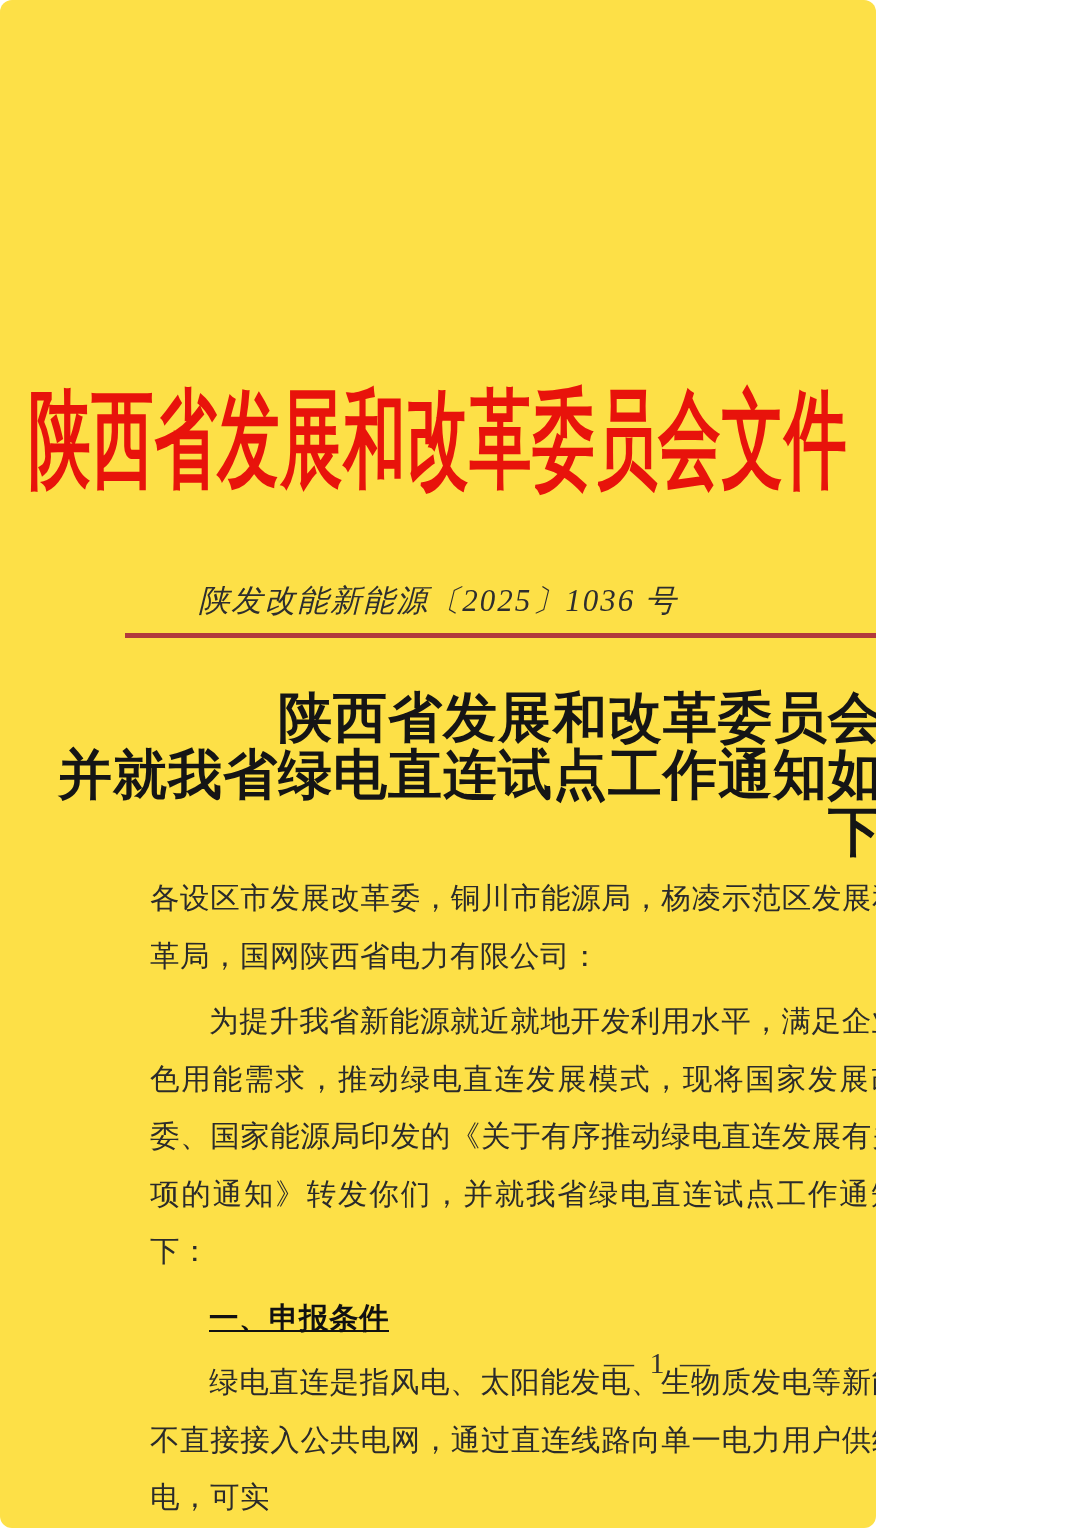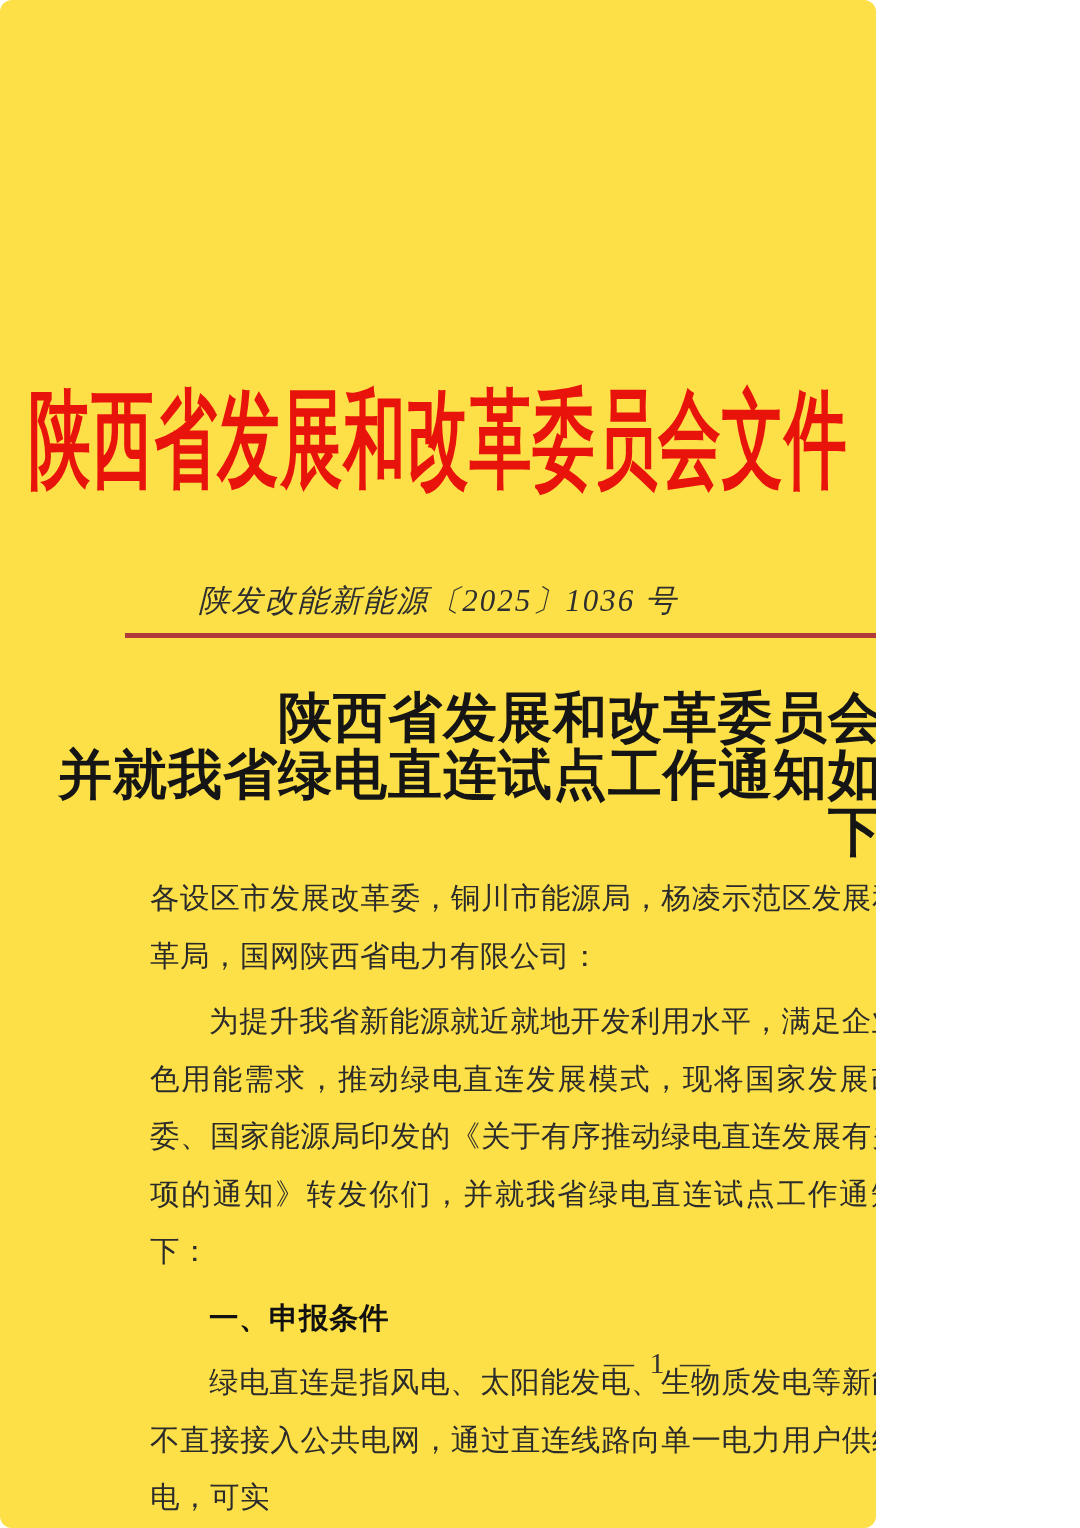--- a/index.html
+++ b/index.html
@@ -70,20 +70,21 @@
     text-align: justify;
     letter-spacing: 0.5px;
     color: #2b2b2b;
   }
   .body-text p { margin: 8px; padding: 0; text-indent: 2em; }
   .body-text p.salutation { text-indent: 0; }
   .body-text p.section-heading {
     font-family: "Liberation Sans", "DejaVu Sans", sans-serif;
     font-weight: bold;
     color: #111;
+    text-decoration: underline;
   }
   
   .page-number {
     position: absolute;
     top: 1346px;
     right: 162px;
     font-size: 30px;
     letter-spacing: 4px;
     color: #333;
   }

